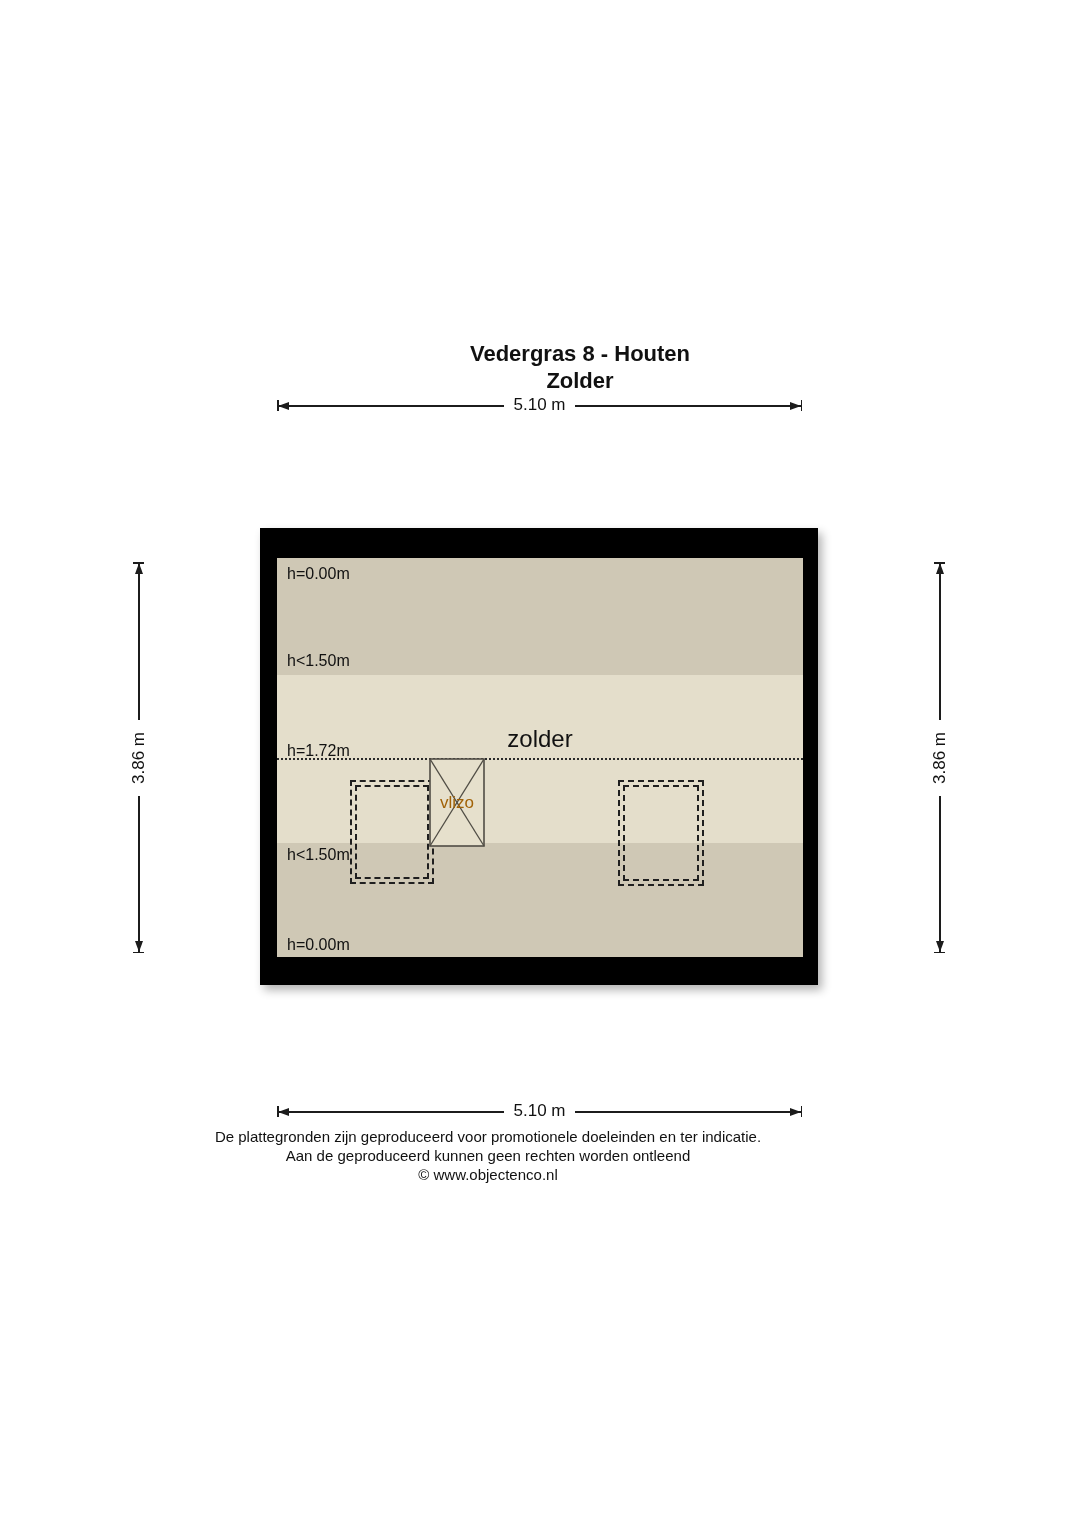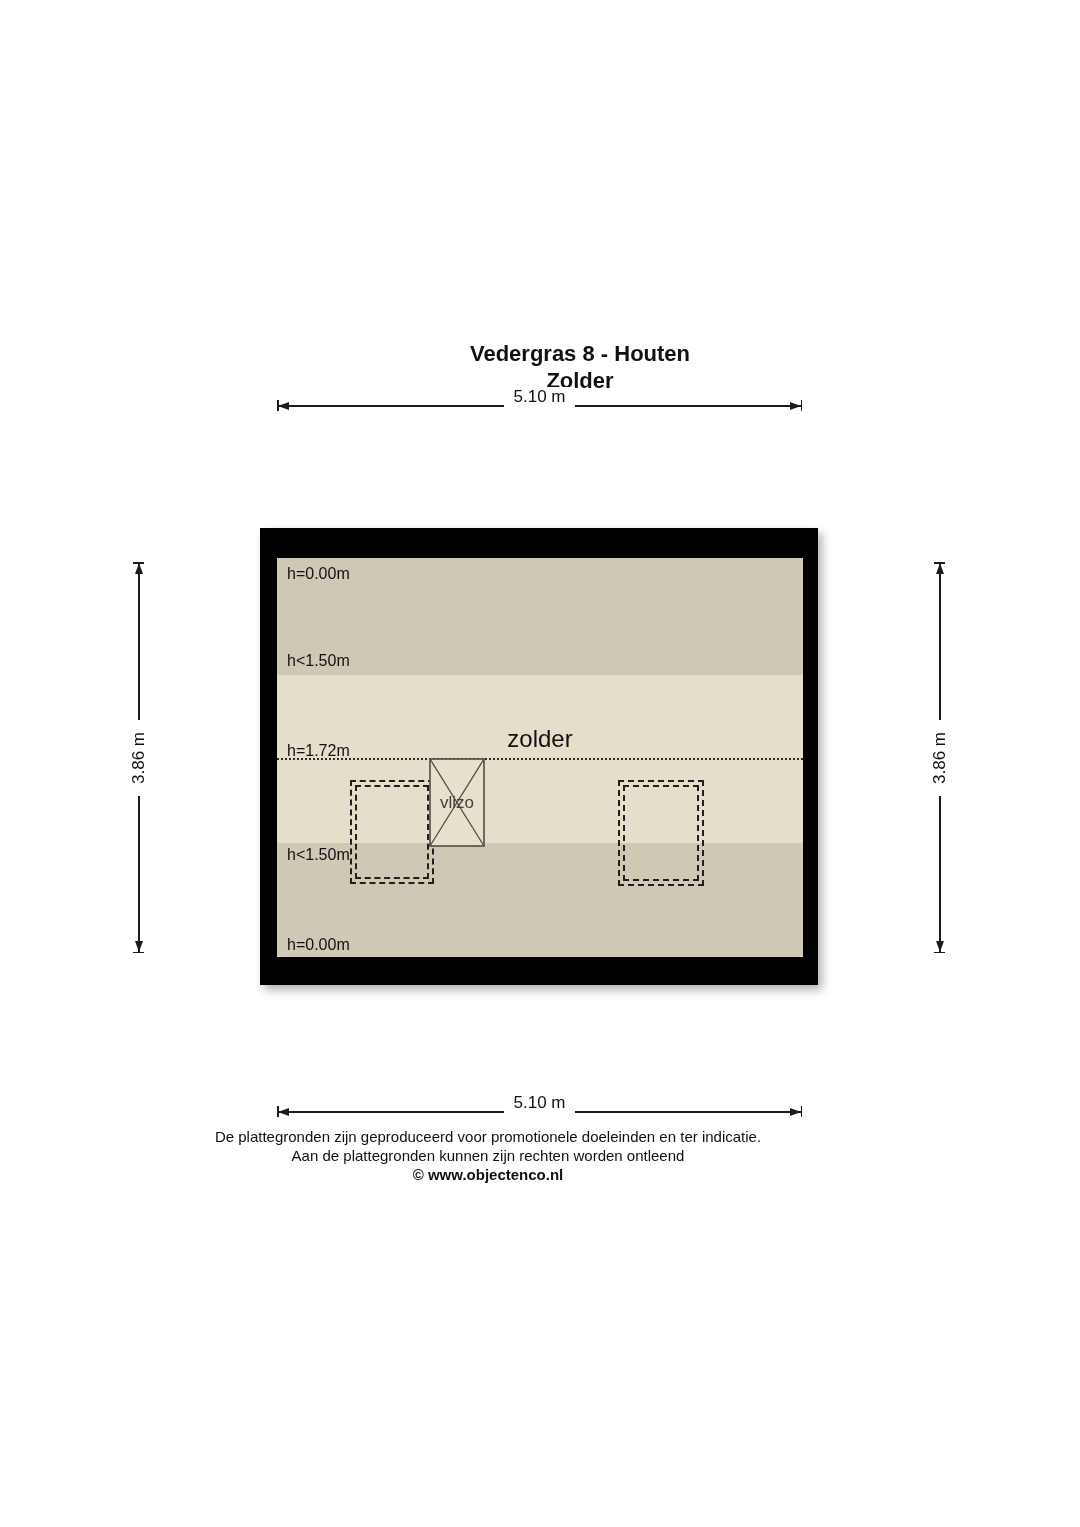--- a/index.html
+++ b/index.html
@@ -19,21 +19,21 @@
   
   .hdim{position:absolute;height:22px;}
   .hdim .line{position:absolute;left:0;right:0;top:10px;height:1.5px;background:#1c1c1c;}
   .hdim .tick{position:absolute;top:5px;width:1.5px;height:11px;background:#1c1c1c;}
   .hdim .tick.start{left:0;}
   .hdim .tick.end{right:0;}
   .hdim .arrow{position:absolute;top:7px;width:0;height:0;border-top:4px solid transparent;border-bottom:4px solid transparent;}
   .hdim .arrow.left{left:1px;border-right:11px solid #1c1c1c;}
   .hdim .arrow.right{right:1px;border-left:11px solid #1c1c1c;}
   .hdim .dlabel{
-    position:absolute;left:50%;top:2px;transform:translate(-50%,-50%);
+    position:absolute;left:50%;top:10px;transform:translate(-50%,-50%);
     background:#ffffff;padding:0 10px;font-size:17px;white-space:nowrap;color:#111;
   }
   .vdim{position:absolute;width:22px;}
   .vdim .line{position:absolute;top:0;bottom:0;left:10px;width:1.5px;background:#1c1c1c;}
   .vdim .tick{position:absolute;left:5px;height:1.5px;width:11px;background:#1c1c1c;}
   .vdim .tick.start{top:0;}
   .vdim .tick.end{bottom:0;}
   .vdim .arrow{position:absolute;left:7px;width:0;height:0;border-left:4px solid transparent;border-right:4px solid transparent;}
   .vdim .arrow.up{top:1px;border-bottom:11px solid #1c1c1c;}
   .vdim .arrow.down{bottom:1px;border-top:11px solid #1c1c1c;}
@@ -60,31 +60,31 @@
   .room-label{
     position:absolute;left:0;width:526px;top:167px;text-align:center;
     font-size:24px;color:#111;
   }
   .dashed-rect{position:absolute;border:2.5px dashed #1f1f1f;}
   .dashed-rect .inner-dash{position:absolute;left:3px;top:3px;right:3px;bottom:3px;border:2.5px dashed #1f1f1f;}
   .vlizo{position:absolute;left:152px;top:200px;width:56px;height:89px;}
   .vlizo svg{display:block;}
   .vlizo .vlabel{
     position:absolute;left:50%;top:50%;transform:translate(-50%,-50%);
-    font-size:17px;color:#404040;white-space:nowrap;
+    font-size:17px;color:#a16207;white-space:nowrap;
   }
 
   
   .footer-line{
     position:absolute;left:0;width:976px;text-align:center;
     font-size:15px;line-height:19px;color:#111;
   }
   .footer-line.f1{top:1127px;}
   .footer-line.f2{top:1146px;}
-  .footer-line.f3{top:1165px;font-weight:bold;}
+  .footer-line.f3{top:1165px;}
 </style>
 </head>
 <body>
 
 <div class="page">
 
   <div class="title l1">Vedergras 8 - Houten</div>
   <div class="title l2">Zolder</div>
 
   <div class="hdim" style="left:277px;top:395px;width:525px;">
@@ -151,16 +151,16 @@
   <div class="hdim" style="left:277px;top:1101px;width:525px;">
     <div class="line"></div>
     <div class="tick start"></div>
     <div class="tick end"></div>
     <div class="arrow left"></div>
     <div class="arrow right"></div>
     <div class="dlabel">5.10 m</div>
   </div>
 
   <div class="footer-line f1">De plattegronden zijn geproduceerd voor promotionele doeleinden en ter indicatie.</div>
-  <div class="footer-line f2">Aan de plattegronden kunnen zijn rechten worden ontleend</div>
+  <div class="footer-line f2">Aan de geproduceerd kunnen geen rechten worden ontleend</div>
   <div class="footer-line f3">© www.objectenco.nl</div>
 
 </div>
 
 </body></html>

